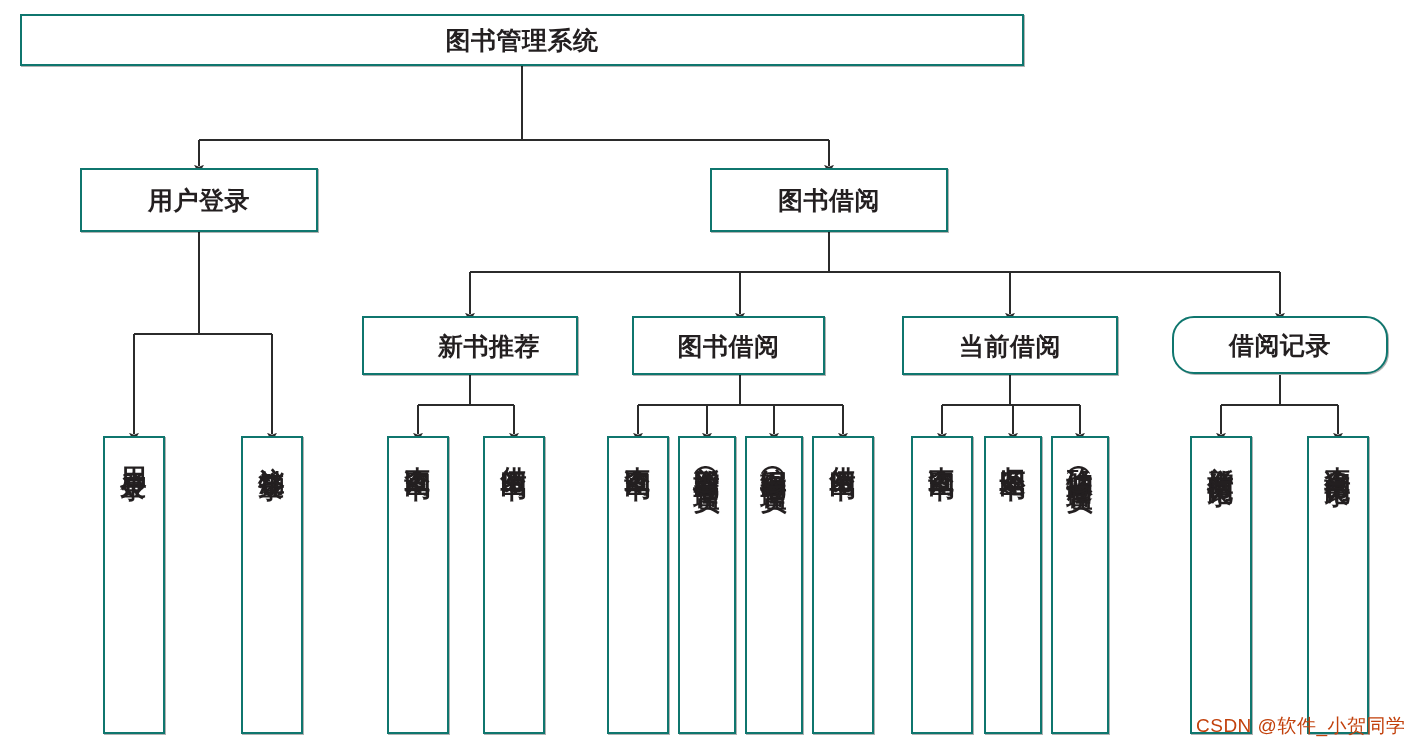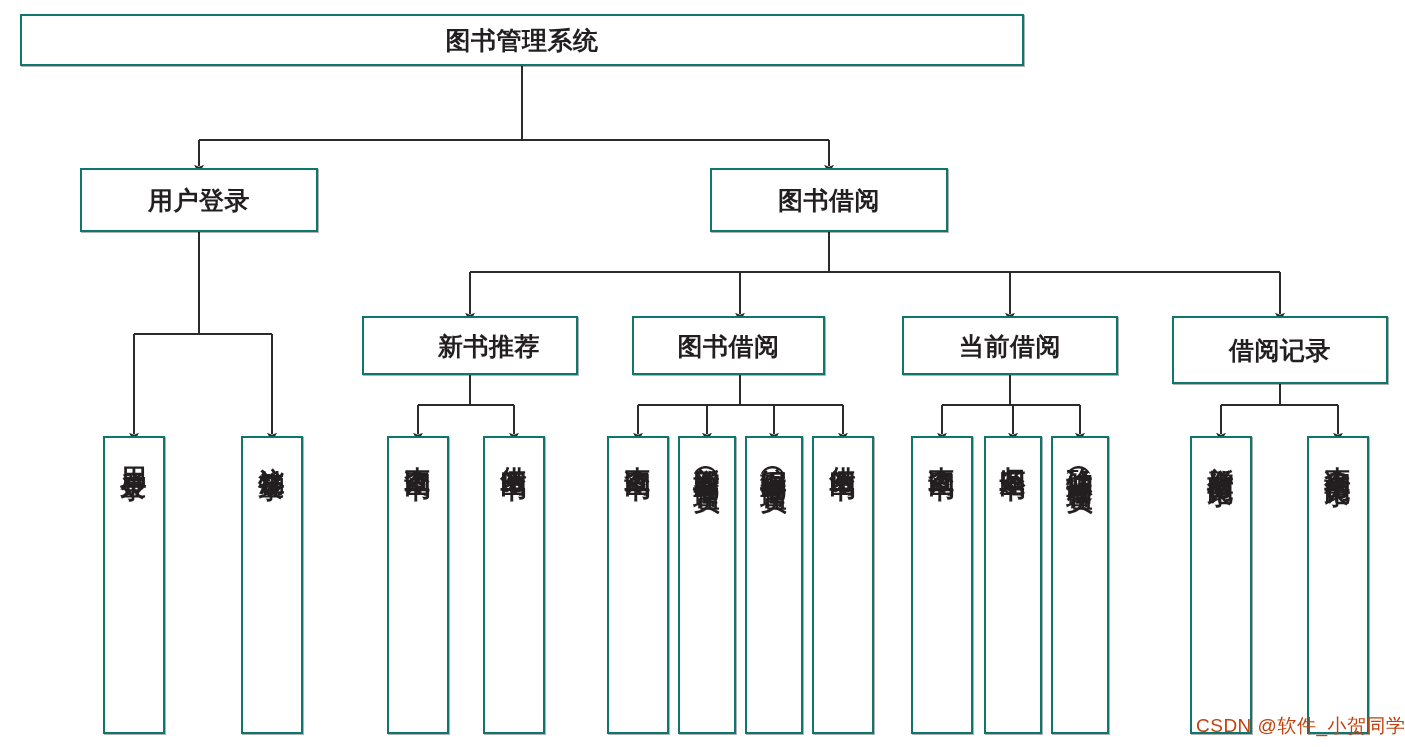--- a/index.html
+++ b/index.html
@@ -125,21 +125,21 @@
       </div>
       <div class="node horiz" style="left: 362px; top: 316px; width: 216px; height: 59px; padding-left: 38px;">
         <span class="node-label">新书推荐</span>
       </div>
       <div class="node horiz" style="left: 632px; top: 316px; width: 193px; height: 59px;">
         <span class="node-label">图书借阅</span>
       </div>
       <div class="node horiz" style="left: 902px; top: 316px; width: 216px; height: 59px;">
         <span class="node-label">当前借阅</span>
       </div>
-      <div class="node horiz" style="left: 1172px; top: 316px; width: 216px; height: 68px;">
+      <div class="node horiz" style="left: 1172px; top: 316px; width: 216px; height: 58px; border-radius: 22px;">
         <span class="node-label">借阅记录</span>
       </div>
       <div class="node vert" style="left: 103px; top: 436px; width: 62px; height: 298px;">
         <span class="node-label">用户登录</span>
       </div>
       <div class="node vert" style="left: 241px; top: 436px; width: 62px; height: 298px;">
         <span class="node-label">注销登录</span>
       </div>
       <div class="node vert" style="left: 387px; top: 436px; width: 62px; height: 298px;">
         <span class="node-label">查询图书</span>

